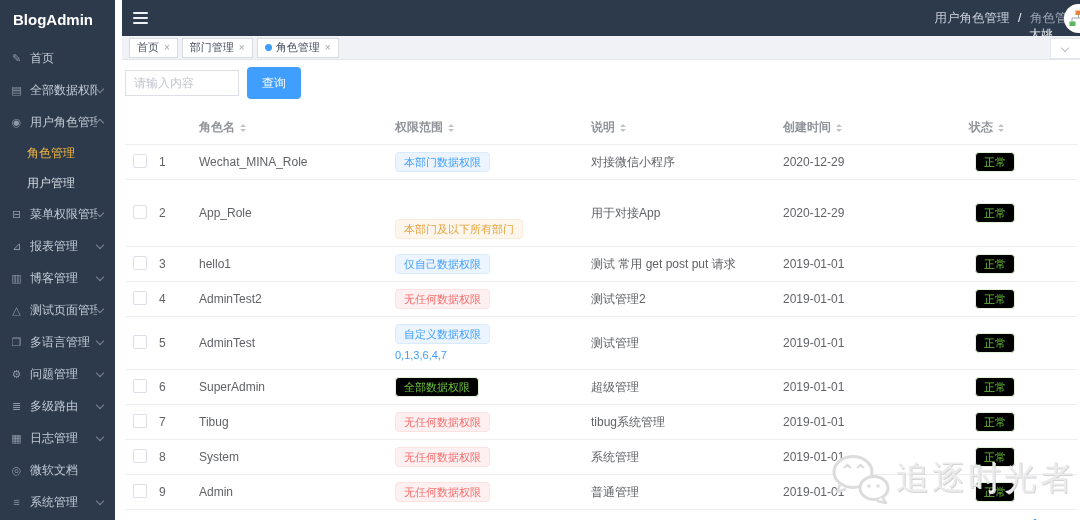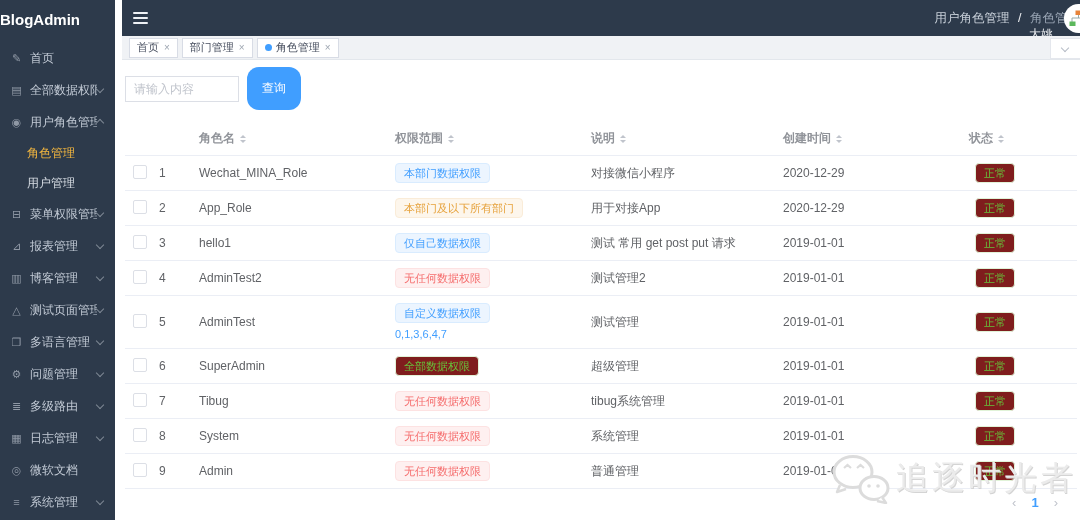--- a/index.html
+++ b/index.html
@@ -1,21 +1,21 @@
 <!DOCTYPE html>
 <html><head>
 <meta charset="utf-8">
 <style>
   html,body{margin:0;padding:0;background:#fff;}
   .app{position:relative;width:1080px;height:520px;overflow:hidden;background:#fff;
        font-family:"Liberation Sans","DejaVu Sans",sans-serif;}
 
   
   .sidebar{position:absolute;left:0;top:0;width:115px;height:520px;background:#2d3a4b;}
-  .logo{height:40px;line-height:40px;color:#ffffff;font-size:15px;font-weight:bold;}
+  .logo{height:40px;line-height:40px;padding-left:13px;color:#ffffff;font-size:15px;font-weight:bold;}
   .menu{margin-top:2px;}
   .menu-item{height:32px;display:flex;align-items:center;padding:0 8px 0 9px;
              color:#c3cbd6;font-size:12px;cursor:pointer;}
   .mi-icon{width:15px;margin-right:6px;color:#8f98a5;font-size:11px;text-align:center;flex:none;}
   .mi-label{flex:1;white-space:nowrap;overflow:hidden;}
   .chev{width:5px;height:5px;border-right:1px solid #7e8894;border-bottom:1px solid #7e8894;
         transform:rotate(45deg);margin:0 4px 2px 0;flex:none;}
   .chev.up{transform:rotate(-135deg);margin-top:4px;}
   .menu-sub{height:30px;line-height:30px;padding-left:27px;font-size:12px;color:#d7dde4;cursor:pointer;}
   .menu-sub.active{color:#f4b73f;}
@@ -41,22 +41,22 @@
   .tab-dd{position:absolute;right:-8px;top:2px;width:36px;height:19px;background:#fff;
           border:1px solid #e4e7ed;display:flex;align-items:center;justify-content:center;cursor:pointer;}
   .tab-dd .chev{border-color:#b6bcc6;margin:0 8px 2px 0;}
 
   .content{position:absolute;top:60px;left:0;right:0;bottom:0;background:#fff;}
   .search-row{display:flex;align-items:center;margin:7px 0 10px 3px;}
   .search-input{width:96px;height:24px;border:1px solid #dcdfe6;border-radius:0;
                 padding:0 8px;font-size:12px;color:#606266;outline:none;
                 font-family:"Liberation Sans","DejaVu Sans",sans-serif;}
   .search-input::placeholder{color:#c0c4cc;}
-  .btn-primary{margin-left:8px;height:43px;padding:0 15px;background:#409eff;color:#fff;
-               border:none;border-radius:12px;font-size:12px;cursor:pointer;
+  .btn-primary{margin-left:8px;height:32px;padding:0 15px;background:#409eff;color:#fff;
+               border:none;border-radius:4px;font-size:12px;cursor:pointer;
                font-family:"Liberation Sans","DejaVu Sans",sans-serif;}
 
   
   .role-table{border-collapse:collapse;width:952px;margin-left:3px;font-size:12px;
               color:#606266;table-layout:fixed;}
   .role-table th{font-weight:600;color:#909399;text-align:left;padding:10px 0 8px 0;
                  border-bottom:1px solid #ebeef5;font-size:12px;}
   .role-table td{padding:7px 0;border-bottom:1px solid #ebeef5;vertical-align:middle;line-height:14px;}
   .col-cb{padding-left:8px !important;}
   .col-idx{padding-left:4px !important;}
@@ -64,23 +64,23 @@
   .cb{display:inline-block;width:12px;height:12px;border:1px solid #dcdfe6;border-radius:2px;
       background:#fff;cursor:pointer;}
   .th-wrap{display:inline-flex;align-items:center;}
   .sort{display:inline-flex;flex-direction:column;margin-left:5px;}
   .sort i{width:0;height:0;border:3.5px solid transparent;display:block;}
   .sort .su{border-bottom-color:#c0c4cc;border-top-width:0;margin-bottom:2px;}
   .sort .sd{border-top-color:#c0c4cc;border-bottom-width:0;}
   .tag{display:inline-block;padding:0 8px;height:20px;line-height:18px;border-radius:4px;
        font-size:11px;border:1px solid;box-sizing:border-box;white-space:nowrap;}
   .tag-info{background:#ecf5ff;border-color:#d9ecff;color:#409eff;}
-  .tag-warning{background:#fdf6ec;border-color:#faecd8;color:#e6a23c;}
+  .tag-warning{background:#fdf6ec;border-color:#faecd8;color:#e6a23c;margin-top:32px;}
   .tag-danger{background:#fef0f0;border-color:#fde2e2;color:#f56c6c;}
-  .tag-success{background:#7f1d1d;border-color:#e1f3d8;color:#67c23a;}
+  .tag-success{background:#000000;border-color:#e1f3d8;color:#67c23a;}
   .scope-extra{color:#409eff;margin-top:4px;font-size:11px;cursor:pointer;}
 
   .pagination{display:flex;justify-content:flex-end;align-items:center;
               padding-right:16px;margin-top:6px;font-size:13px;color:#c0c4cc;}
   .page-btn{padding:0 6px;cursor:pointer;}
   .page-num{color:#409eff;font-weight:bold;padding:0 9px;cursor:pointer;}
 
   
   .watermark{position:absolute;right:4px;bottom:16px;display:flex;align-items:center;pointer-events:none;}
   .wm-text{font-size:33px;color:#ebebeb;text-shadow:1px 1px 0 #d4d4d4;letter-spacing:3px;margin-left:4px;}

